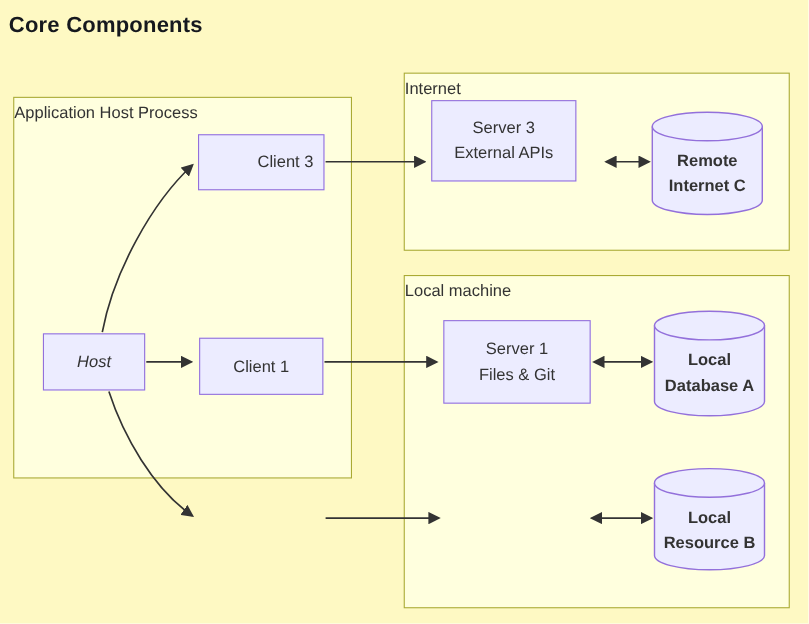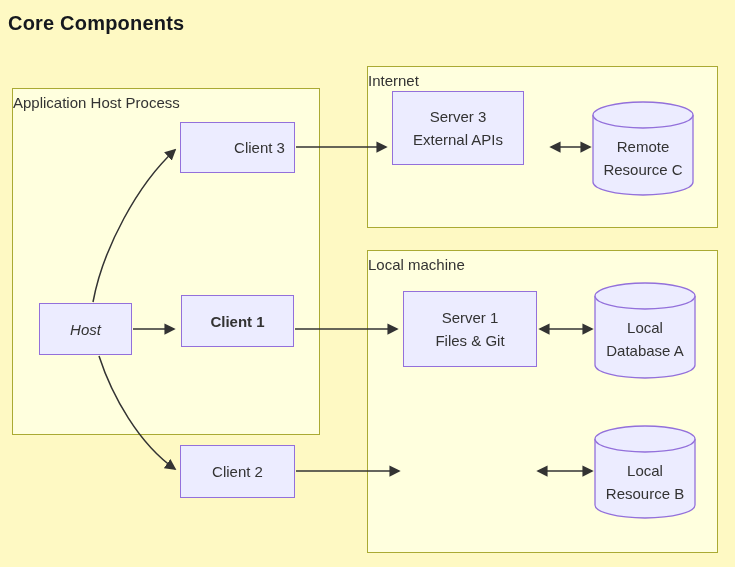--- a/index.html
+++ b/index.html
@@ -56,37 +56,38 @@
     flex-direction: column;
     align-items: center;
     justify-content: center;
     font-size: 15px;
     color: #333333;
     line-height: 23px;
     text-align: center;
   }
   #node-host    { left: 39px;  top: 303px; width: 93px;  height: 52px; font-style: italic; }
   #node-client3 { left: 180px; top: 122px; width: 115px; height: 51px; padding-left: 44px; }
-  #node-client1 { left: 181px; top: 295px; width: 113px; height: 52px; font-weight: bold; }
+  #node-client1 { left: 181px; top: 307px; width: 113px; height: 52px; }
   #node-client2 { left: 180px; top: 445px; width: 115px; height: 53px; }
   #node-server3 { left: 392px; top: 91px; width: 132px; height: 74px; }
   #node-server1 { left: 403px; top: 291px; width: 134px; height: 76px; }
   #node-server2 { left: 405px; top: 433px; width: 130px; height: 77px; }
 
   .cyl-label {
     position: absolute;
     display: flex;
     flex-direction: column;
     align-items: center;
     justify-content: center;
     font-size: 15px;
     color: #333333;
     line-height: 23px;
     text-align: center;
     width: 100px;
+    font-weight: bold;
   }
   #cyl-label-c { left: 593px; top: 128px; height: 60px; }
   #cyl-label-a { left: 595px; top: 309px; height: 60px; }
   #cyl-label-b { left: 595px; top: 452px; height: 60px; }
 </style>
 </head>
 <body>
 
 <div id="canvas">
 
@@ -139,35 +140,32 @@
 
   <div class="node" id="node-host">
     <span>Host</span>
   </div>
   <div class="node" id="node-client3">
     <span>Client 3</span>
   </div>
   <div class="node" id="node-client1">
     <span>Client 1</span>
   </div>
-  <div class="node" id="node-client2">
-    <span>Client 2</span>
-  </div>
   <div class="node" id="node-server3">
     <span>Server 3</span>
     <span>External APIs</span>
   </div>
   <div class="node" id="node-server1">
     <span>Server 1</span>
     <span>Files &amp; Git</span>
   </div>
 
   <div class="cyl-label" id="cyl-label-c">
     <span>Remote</span>
-    <span>Resource C</span>
+    <span>Internet C</span>
   </div>
   <div class="cyl-label" id="cyl-label-a">
     <span>Local</span>
     <span>Database A</span>
   </div>
   <div class="cyl-label" id="cyl-label-b">
     <span>Local</span>
     <span>Resource B</span>
   </div>
 

